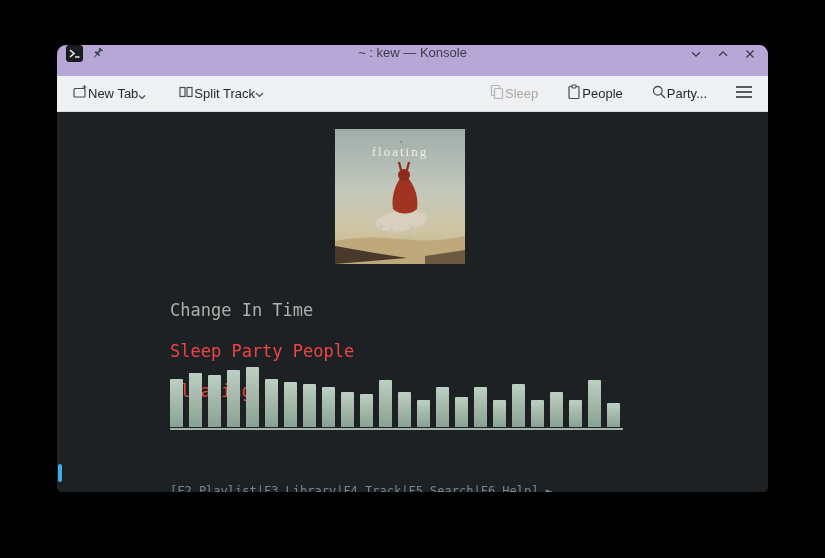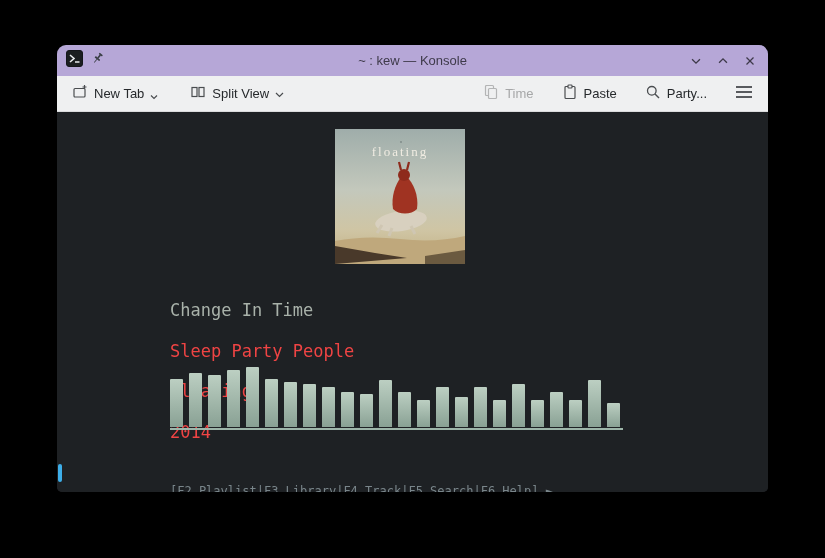--- a/index.html
+++ b/index.html
@@ -10,38 +10,38 @@
   }
   .window {
     position:absolute; left:57px; top:45px; width:711px; height:447px;
     border-radius:9px 9px 5px 5px; overflow:hidden;
     box-shadow:0 10px 34px rgba(0,0,0,0.75);
     display:flex; flex-direction:column; background:#1e2124;
   }
   
   .titlebar {
     flex:0 0 31px; height:31px; background:#b6a7d7;
-    display:flex; align-items:center; padding:0 9px; position:relative;
+    display:flex; align-items:flex-start; padding:0 9px; position:relative;
   }
   .tb-left { display:flex; align-items:center; gap:7px; z-index:2; }
   .tb-title {
     position:absolute; left:0; right:0; text-align:center;
     font-size:13px; color:#3e3a4a; z-index:1;
   }
   .tb-controls { margin-left:auto; display:flex; align-items:center; gap:9px; z-index:2; }
   .tb-btn { width:18px; height:18px; display:inline-flex; align-items:center; justify-content:center; cursor:default; }
   
   .toolbar {
     flex:0 0 35px; height:35px; background:#eff0f1; border-bottom:1px solid #dadbdc;
     display:flex; align-items:center; padding:0 13px; gap:28px;
     font-size:13px; color:#26292c;
   }
   .tb-action {
     background:transparent; border:none; font:inherit; color:inherit;
-    display:inline-flex; align-items:center; gap:6px; padding:4px 2px; cursor:default;
+    display:inline-flex; align-items:center; padding:4px 2px; cursor:default;
   }
   .tb-action.disabled { color:#a6a7a8; }
   .tb-right { margin-left:auto; display:flex; align-items:center; gap:24px; }
   .chev { margin-top:4px; }
   
   .terminal {
     position:relative; flex:1; background:#1e2124;
     font-family:"DejaVu Sans Mono", monospace;
     padding-left:35px;
   }
@@ -121,46 +121,46 @@
             </svg>
         </span>
       </button>
       <button class="tb-action">
         <span>
           <svg width="16" height="16" viewBox="0 0 16 16">
               <rect x="2" y="3.5" width="5" height="9" fill="none" stroke="#4a4d50" stroke-width="1.2"></rect>
               <rect x="9" y="3.5" width="5" height="9" fill="none" stroke="#4a4d50" stroke-width="1.2"></rect>
             </svg>
         </span>
-        <span>Split View</span>
+        <span>Split Track</span>
         <span>
           <svg width="9" height="7" viewBox="0 0 9 7">
               <polyline points="1,2 4.5,5.5 8,2" fill="none" stroke="#4a4d50" stroke-width="1.2"></polyline>
             </svg>
         </span>
       </button>
 
       <div class="tb-right">
         <button class="tb-action disabled">
           <span>
             <svg width="16" height="16" viewBox="0 0 16 16">
                 <rect x="2.5" y="1.5" width="8" height="10" rx="1" fill="none" stroke="#b3b4b5" stroke-width="1.2"></rect>
                 <rect x="5.5" y="4.5" width="8" height="10" rx="1" fill="#eff0f1" stroke="#b3b4b5" stroke-width="1.2"></rect>
               </svg>
           </span>
-          <span>Time</span>
+          <span>Sleep</span>
         </button>
         <button class="tb-action">
           <span>
             <svg width="16" height="16" viewBox="0 0 16 16">
                 <rect x="3" y="2.5" width="10" height="12" rx="1" fill="none" stroke="#4a4d50" stroke-width="1.2"></rect>
                 <rect x="6" y="1" width="4" height="3" rx="0.8" fill="#eff0f1" stroke="#4a4d50" stroke-width="1.2"></rect>
               </svg>
           </span>
-          <span>Paste</span>
+          <span>People</span>
         </button>
         <button class="tb-action">
           <span>
             <svg width="16" height="16" viewBox="0 0 16 16">
                 <circle cx="6.8" cy="6.8" r="4.3" fill="none" stroke="#4a4d50" stroke-width="1.3"></circle>
                 <line x1="10" y1="10" x2="14" y2="14" stroke="#4a4d50" stroke-width="1.4"></line>
               </svg>
           </span>
           <span>Party...</span>
         </button>
@@ -199,21 +199,20 @@
           <path d="M66 41 L64 33 M72 41 L74 33" stroke="#8e2b1c" stroke-width="2.2"></path>
           <circle cx="66" cy="13" r="0.9" fill="#7c8886"></circle>
           <text x="65" y="27" text-anchor="middle" font-family="Liberation Serif, serif" font-size="13" letter-spacing="2" fill="#f0ece2">floating</text>
         </svg>
       </div>
 
       <div class="meta">
         <div class="line-title">Change In Time</div>
         <div class="line-dim">Sleep Party People</div>
         <div class="line-dim">Floating</div>
-        <div class="line-dim">2014</div>
       </div>
 
       <div class="visualizer">
           <div class="viz-bar" style="height: 48px; background: linear-gradient(rgb(188, 207, 194), rgb(137, 161, 148));"></div>
           <div class="viz-bar" style="height: 54px; background: linear-gradient(rgb(188, 207, 194), rgb(137, 161, 148));"></div>
           <div class="viz-bar" style="height: 52px; background: linear-gradient(rgb(188, 207, 194), rgb(137, 161, 148));"></div>
           <div class="viz-bar" style="height: 57px; background: linear-gradient(rgb(188, 207, 194), rgb(137, 161, 148));"></div>
           <div class="viz-bar" style="height: 60px; background: linear-gradient(rgb(188, 207, 194), rgb(137, 161, 148));"></div>
           <div class="viz-bar" style="height: 48px; background: linear-gradient(rgb(188, 207, 194), rgb(137, 161, 148));"></div>
           <div class="viz-bar" style="height: 45px; background: linear-gradient(rgb(188, 207, 194), rgb(137, 161, 148));"></div>

